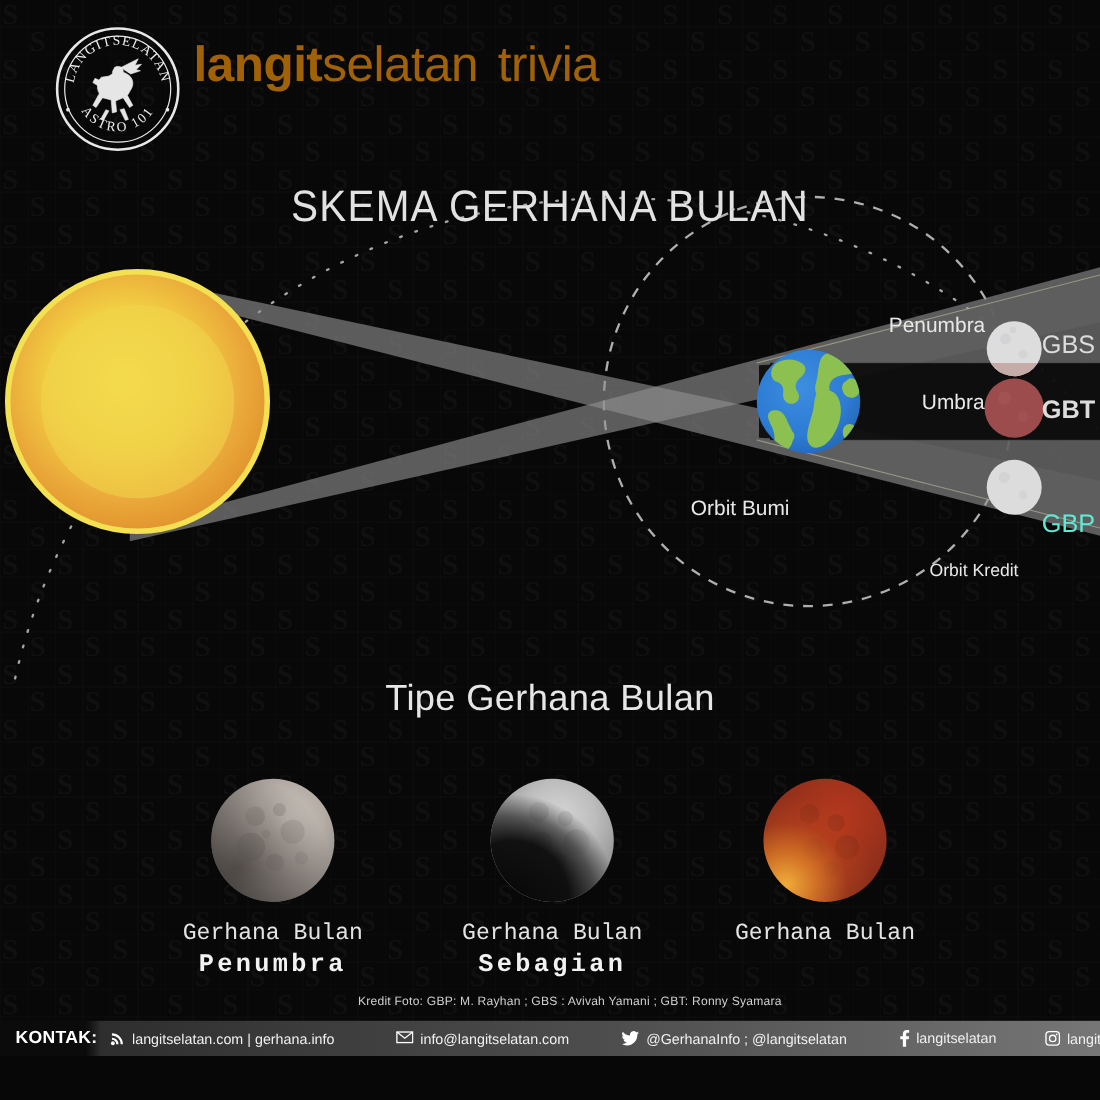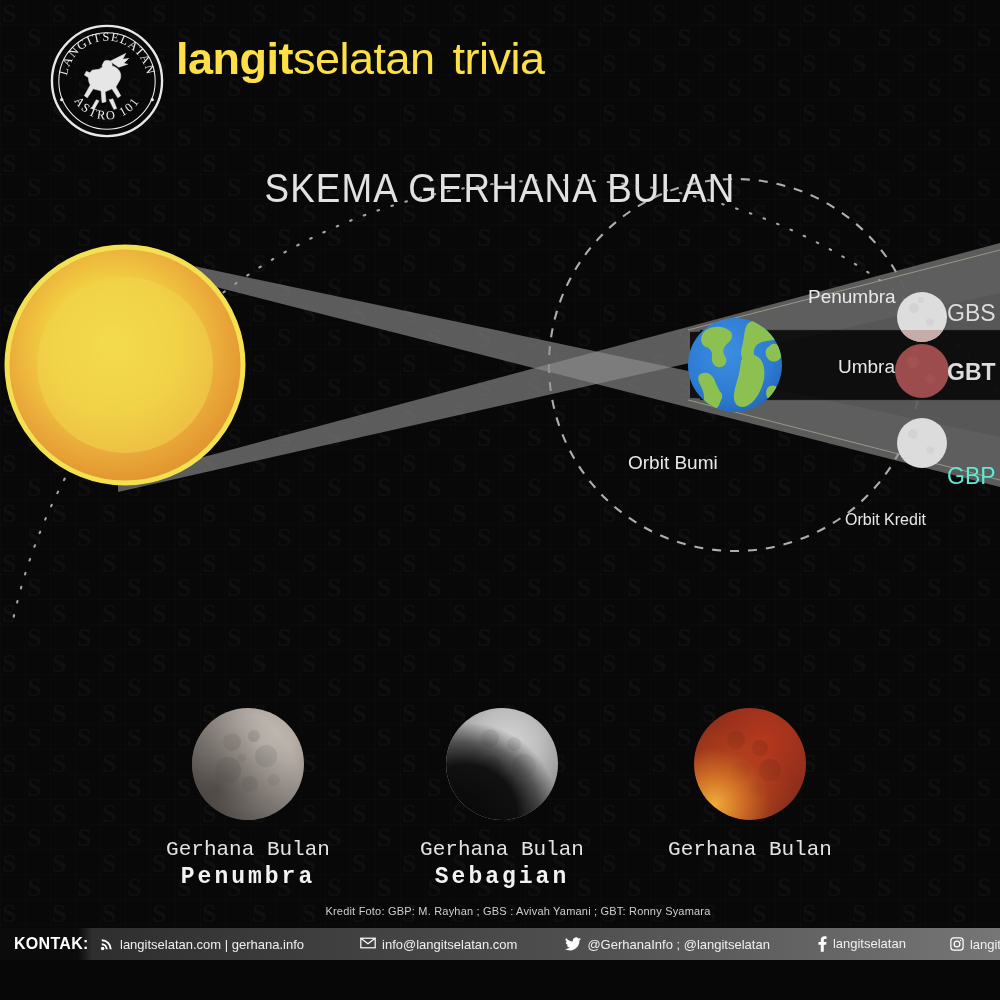--- a/index.html
+++ b/index.html
@@ -22,21 +22,21 @@
     opacity:1;pointer-events:none;
   }
   #wm-svg{position:absolute;inset:0;pointer-events:none;opacity:.5;}
 
   
   #header{position:absolute;left:0;top:0;width:1000px;height:140px;}
   #logo{position:absolute;left:48px;top:22px;width:118px;height:118px;}
   #brand{
     position:absolute;left:176px;top:36px;
     font-size:45px;line-height:1;white-space:nowrap;
-    color:#fde047;letter-spacing:-0.5px;
+    color:#a16207;letter-spacing:-0.5px;
   }
   #brand .b1{font-weight:bold;}
   #brand .b2{font-weight:300;}
   #brand .b3{font-weight:300;margin-left:18px;}
 
   
   #main-title{
     position:absolute;left:0;top:166px;width:1000px;text-align:center;
     font-size:40px;color:#e2e2e2;font-weight:300;letter-spacing:1.2px;
     transform:scaleX(.92);
@@ -267,20 +267,21 @@
   </svg>
 
   <div class="dlabel" id="lbl-penumbra">Penumbra</div>
   <div class="dlabel" id="lbl-umbra">Umbra</div>
   <div class="dlabel" id="lbl-gbs">GBS</div>
   <div class="dlabel" id="lbl-gbt">GBT</div>
   <div class="dlabel" id="lbl-gbp">GBP</div>
   <div class="dlabel" id="lbl-orbit-bumi">Orbit Bumi</div>
   <div class="dlabel" id="lbl-orbit-bulan">Orbit Kredit</div>
 
+  <div id="sub-title">Tipe Gerhana Bulan</div>
 
   <div id="types">
 
     <div class="type" style="left:128px;top:0;">
       <div class="photo moon-pen">
         <svg class="craters" viewBox="0 0 112 112">
           <circle cx="40" cy="34" r="9" fill="#9a938c" opacity=".55"></circle>
           <circle cx="62" cy="28" r="6" fill="#9a938c" opacity=".45"></circle>
           <circle cx="74" cy="48" r="11" fill="#9c958e" opacity=".40"></circle>
           <circle cx="36" cy="62" r="13" fill="#8d8680" opacity=".40"></circle>

